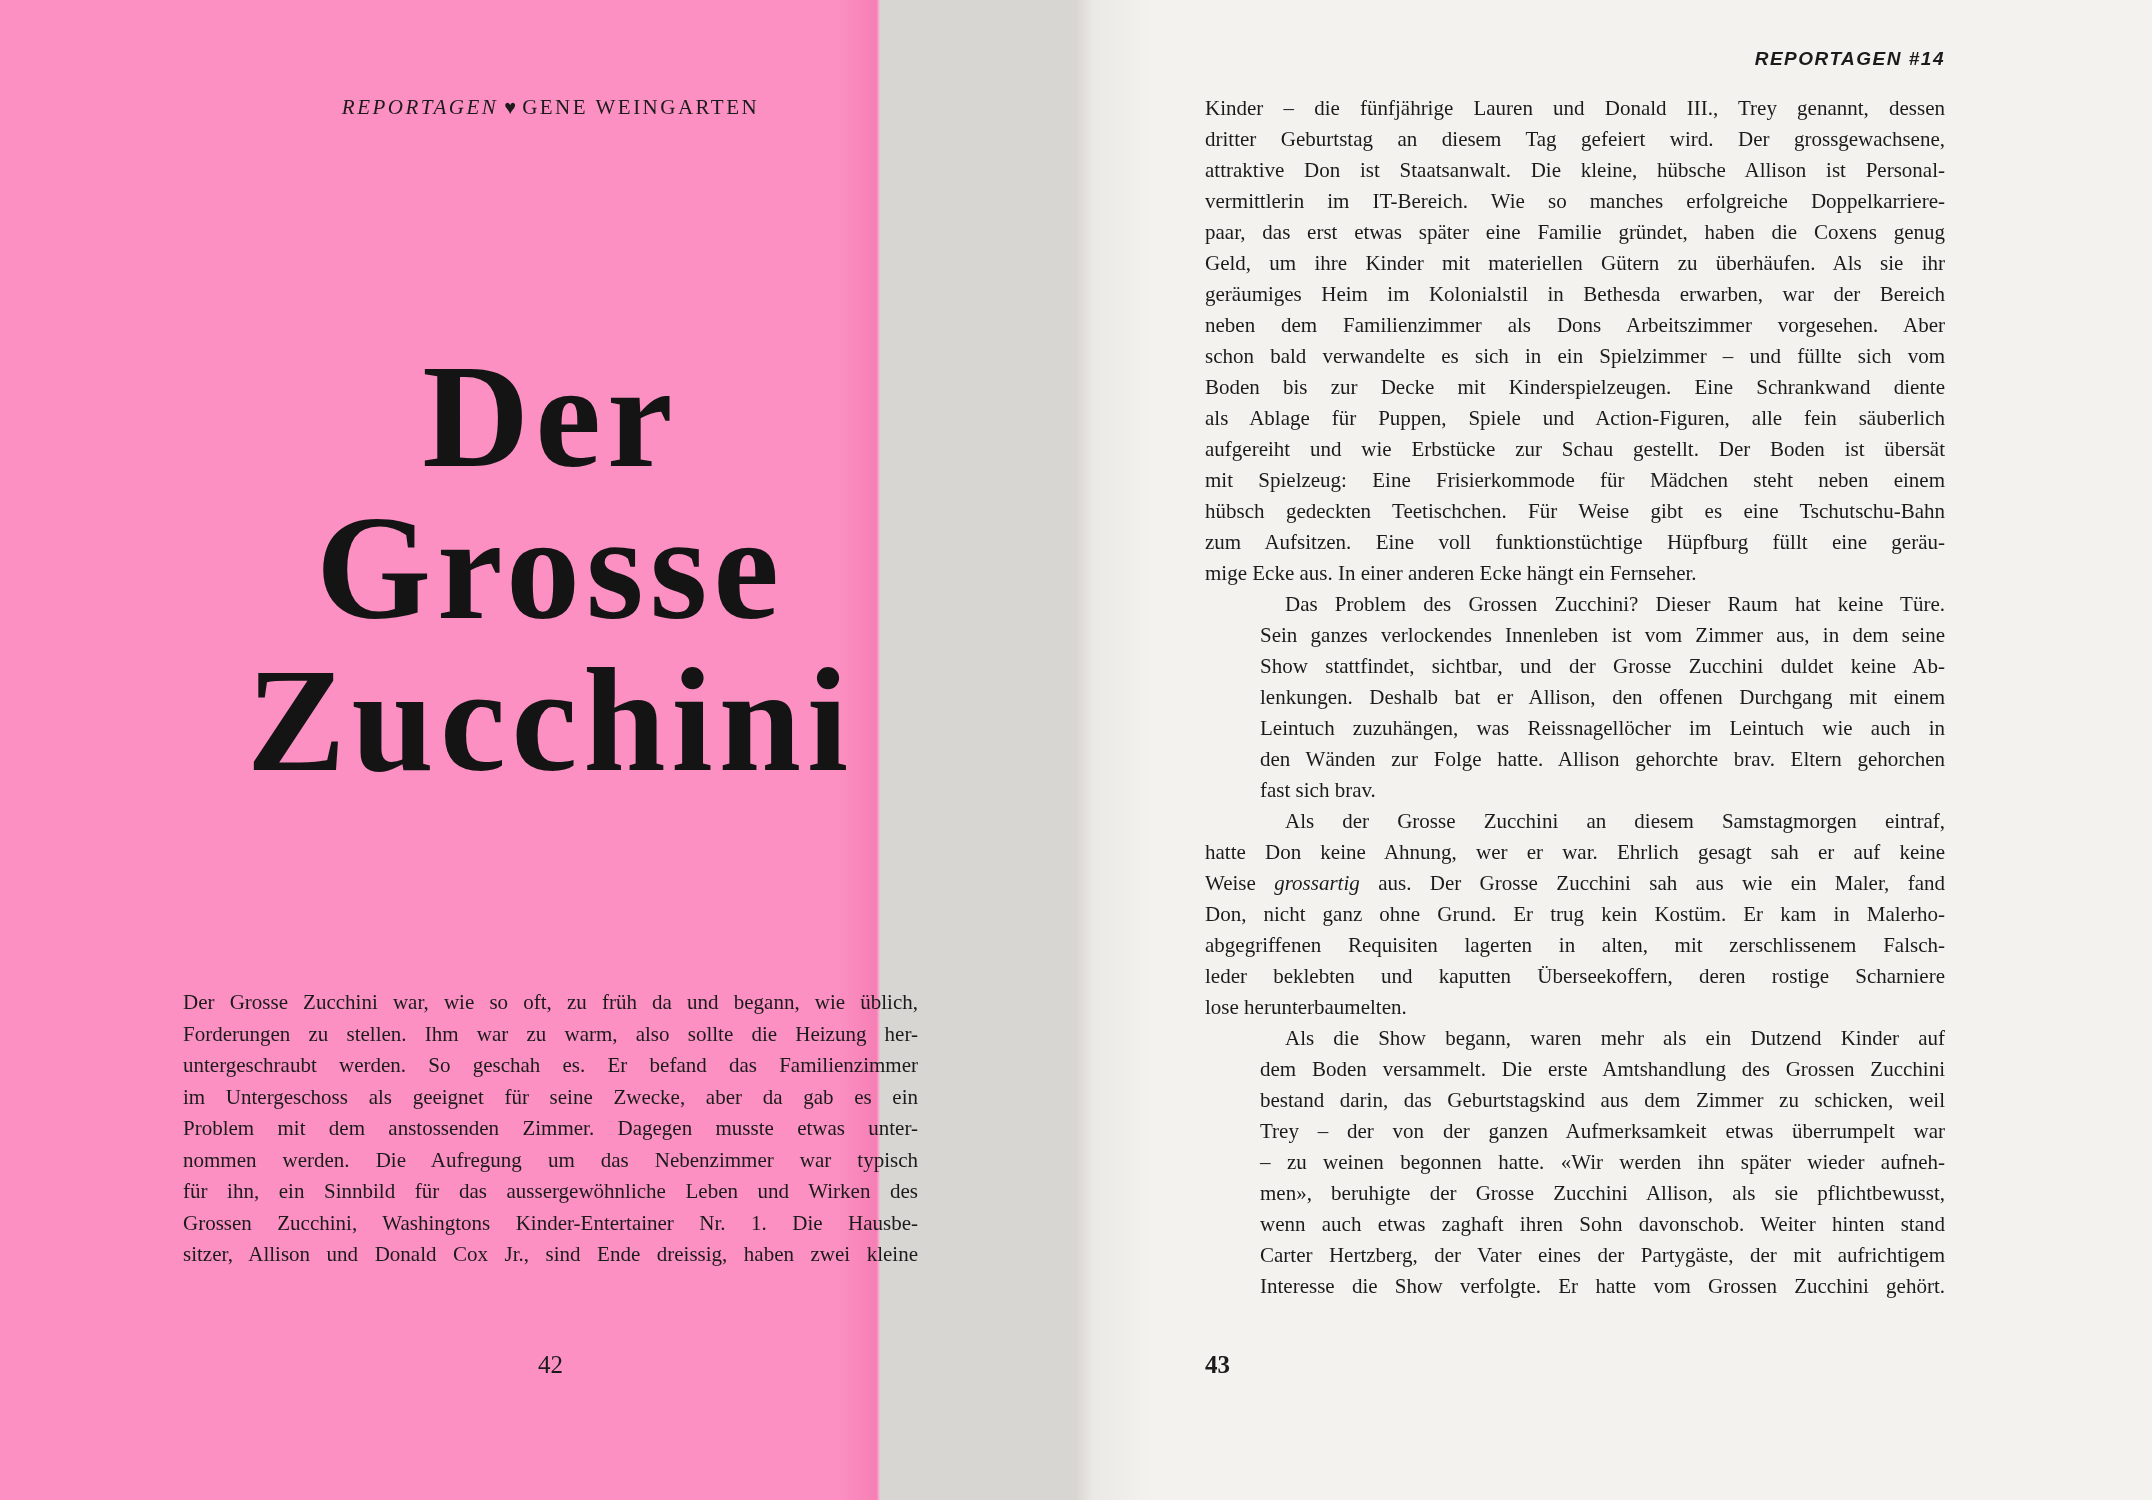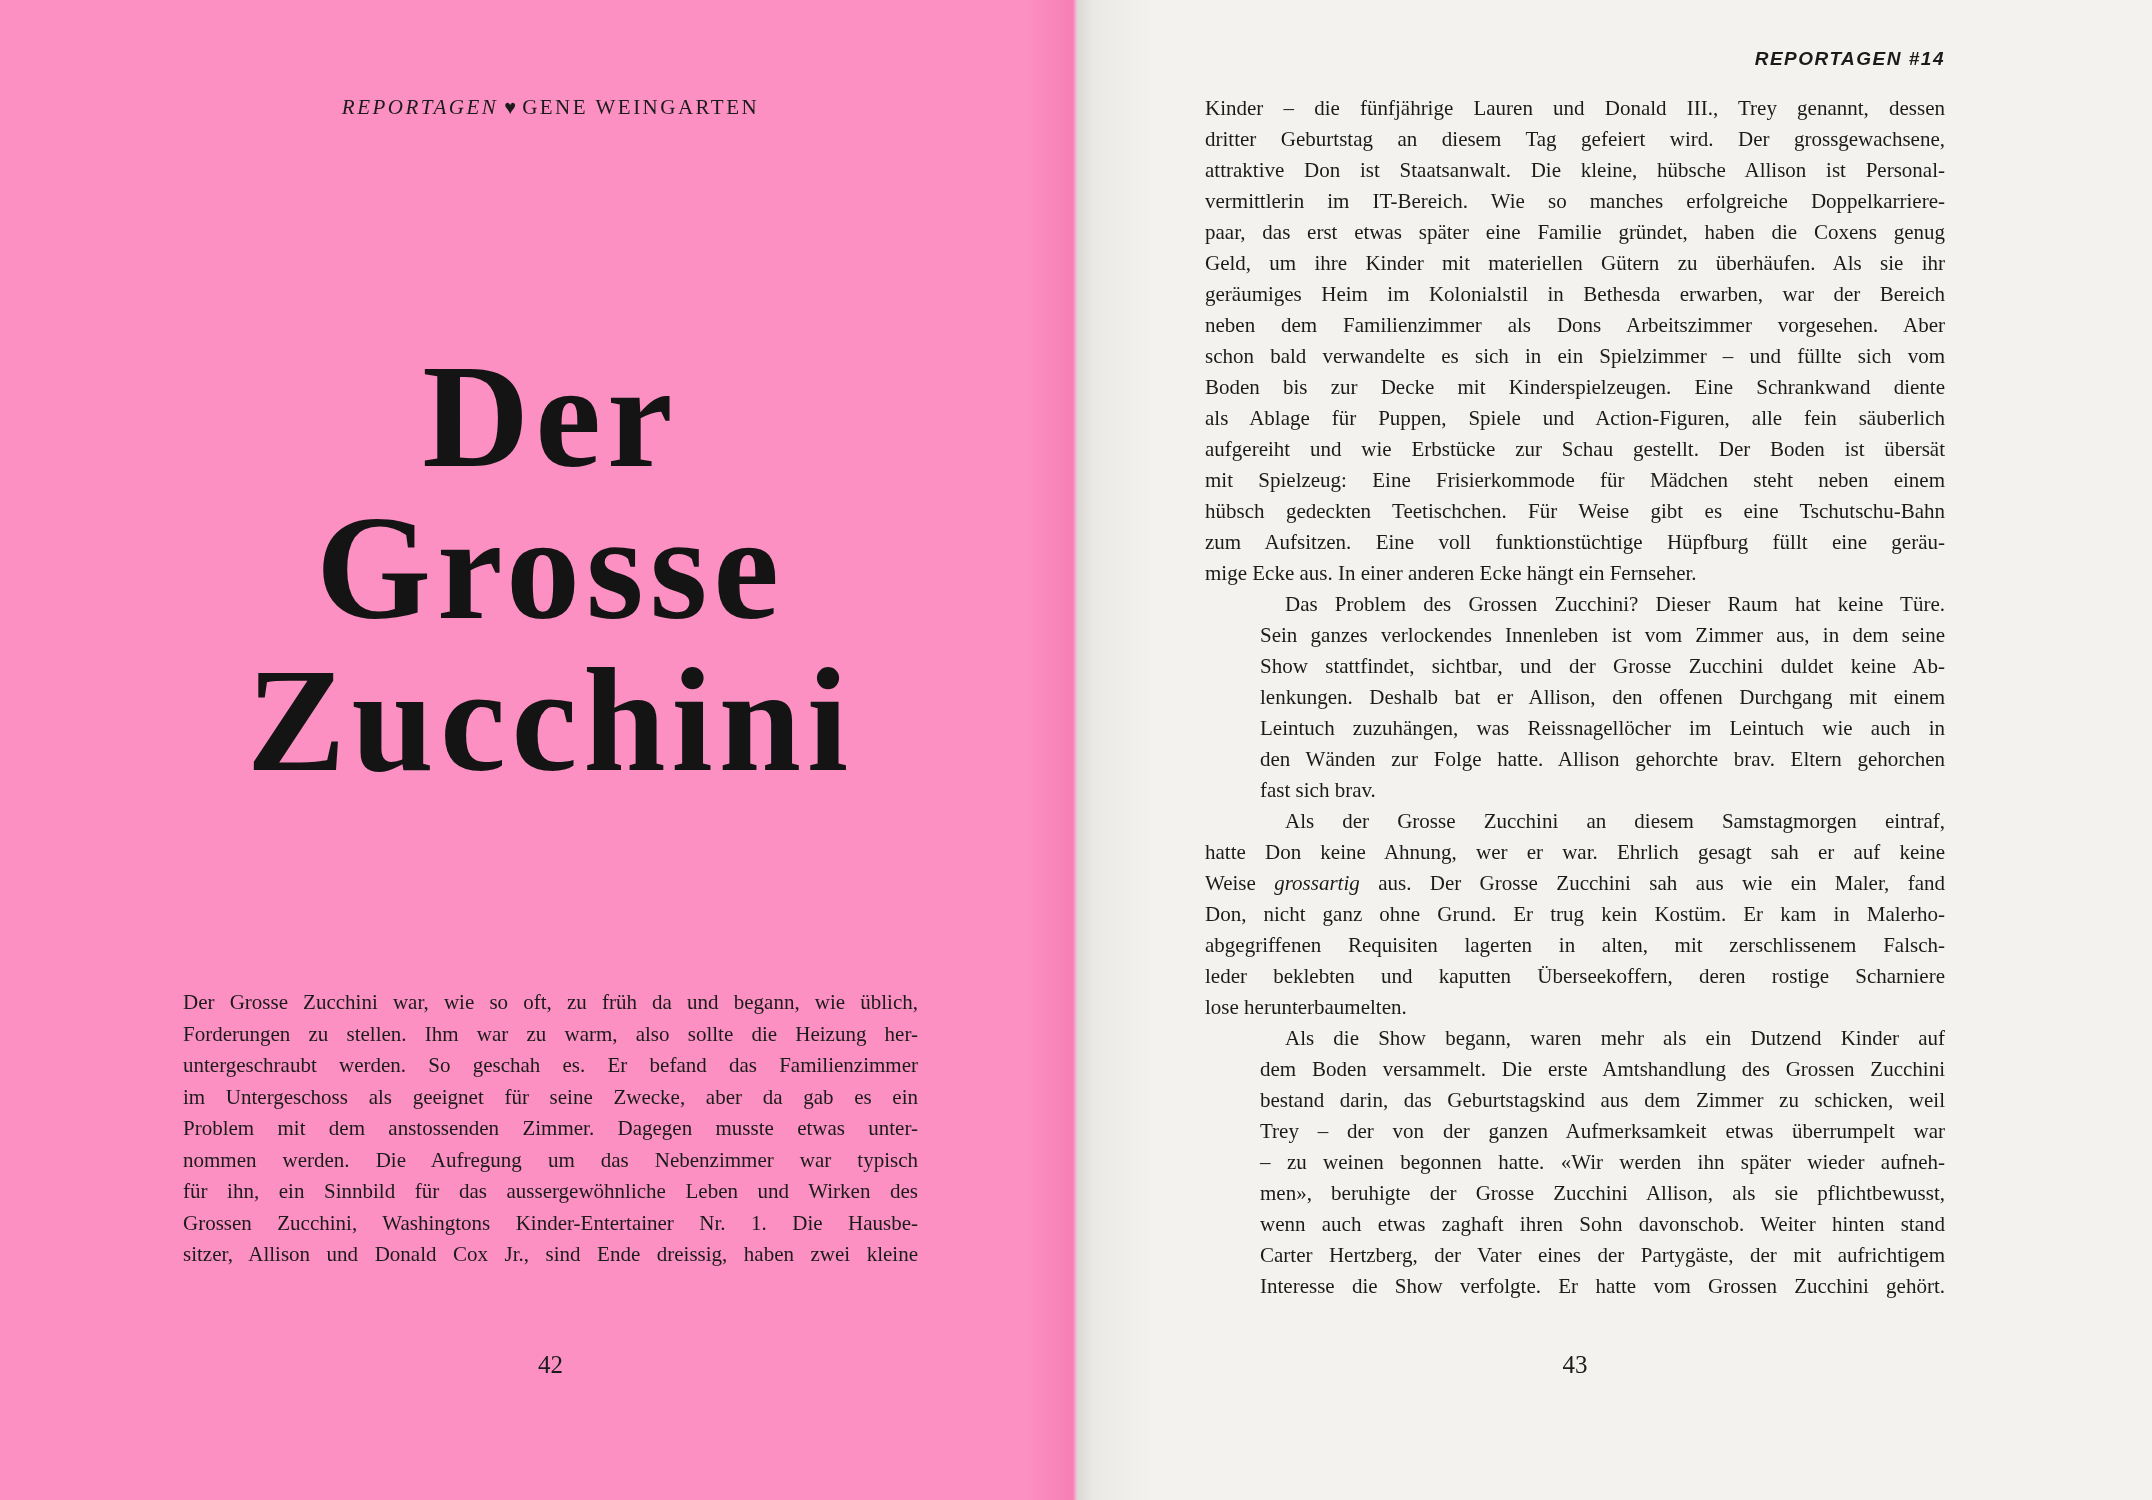--- a/index.html
+++ b/index.html
@@ -7,21 +7,21 @@
     --page-right-bg:#f3f2ee;
     --ink:#1b1b1b;
   }
   html,body{margin:0;padding:0;background:#d8d6d2;}
   #spread{
     position:relative;width:2152px;height:1500px;overflow:hidden;
     font-family:"Liberation Serif",serif;color:var(--ink);
   }
   
   .page-left{
-    position:absolute;left:0;top:0;width:1077px;height:1500px;
+    position:absolute;left:0;top:0;width:880px;height:1500px;
     background:linear-gradient(90deg,var(--page-left-bg) 0%,var(--page-left-bg) 95.2%,#f67fb5 99.6%,#eec8d8 100%);
   }
   .hdr-left{
     position:absolute;left:183px;top:95px;width:735px;
     text-align:center;font-size:21px;letter-spacing:2.5px;white-space:nowrap;
   }
   .hdr-left em{font-style:italic;}
   .heart{font-style:normal;letter-spacing:0;padding:0 6px;font-size:20px;}
   .title{
     position:absolute;left:143px;top:340px;width:815px;
@@ -45,21 +45,21 @@
     position:absolute;left:128px;top:48px;width:740px;
     text-align:right;font-family:"Liberation Sans",sans-serif;
     font-weight:700;font-style:italic;font-size:19px;letter-spacing:1.5px;white-space:nowrap;
   }
   .col-right{
     position:absolute;left:128px;top:93px;width:740px;
     font-size:21px;line-height:31px;
   }
   .pagenum-right{
     position:absolute;left:128px;top:1351px;width:740px;
-    text-align:center;font-size:25px;
+    text-align:left;font-size:25px;font-weight:bold;
   }
   
   .ln{text-align:justify;text-align-last:justify;}
   .ln.end{text-align-last:left;}
   .ln.in1{margin-left:55px;}
   .ln.in2{margin-left:80px;}
   .it{font-style:italic;}
 </style>
 </head>
 <body>

